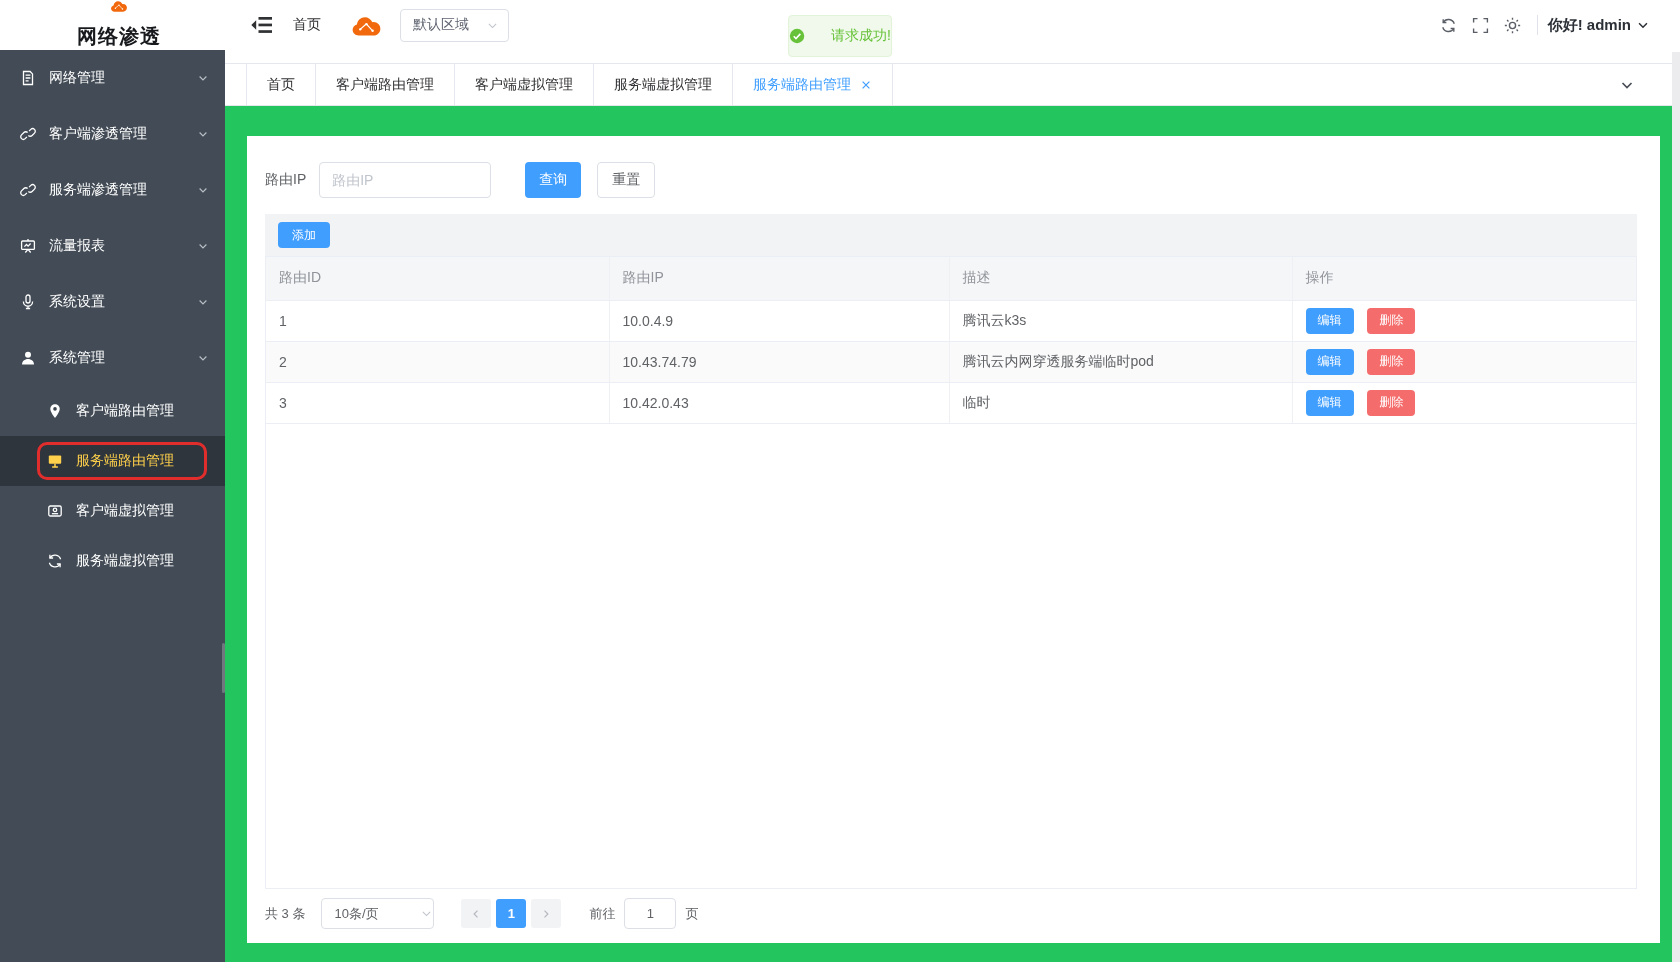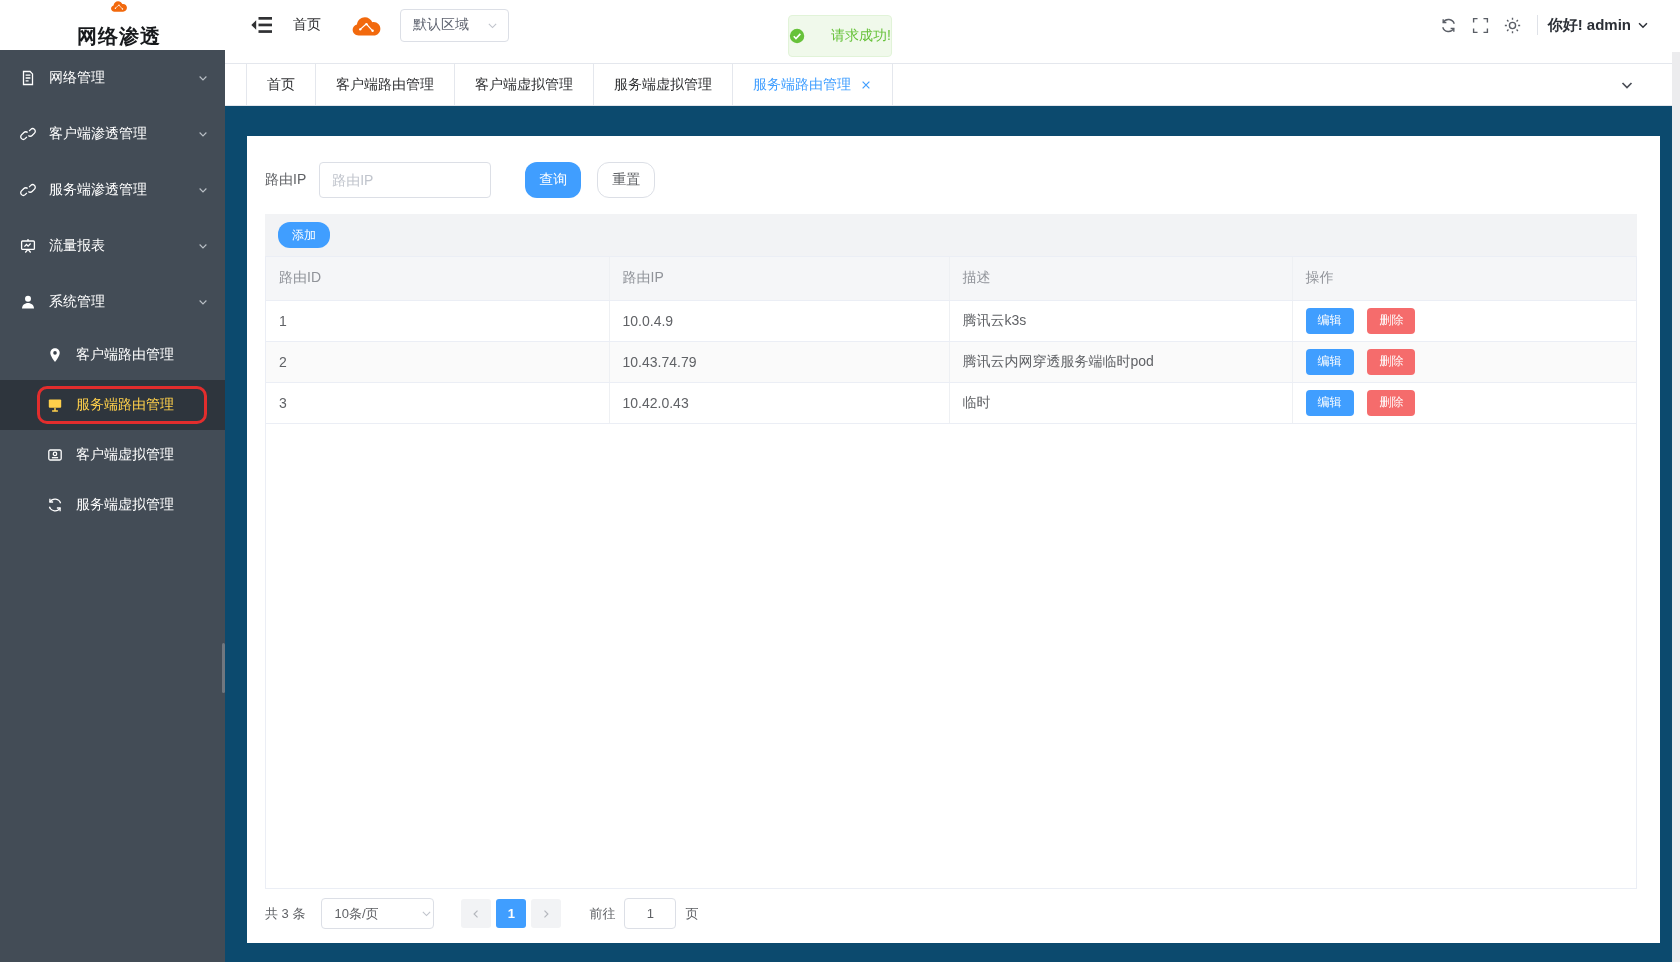--- a/index.html
+++ b/index.html
@@ -43,28 +43,28 @@
   .toast-ic { width:16px; height:16px; color:#67c23a; }
 
   .tab-gap { height:13px; background:#fff; }
   .tabbar { height:43px; background:#fff; border-top:1px solid #e4e7ed; border-bottom:1px solid #e4e7ed; display:flex; align-items:stretch; padding-left:21px; }
   .tab { display:flex; align-items:center; padding:0 20px; font-size:14px; color:#303133; border-right:1px solid #e4e7ed; cursor:pointer; background:#fff; }
   .tab:first-of-type { border-left:1px solid #e4e7ed; }
   .tab.active { color:#409eff; }
   .tab-close { width:12px; height:12px; margin-left:9px; stroke:#409eff; fill:none; stroke-width:1.6; }
   .tabbar-chev { margin-left:auto; align-self:center; width:16px; height:16px; stroke:#4a4e57; fill:none; stroke-width:1.7; margin-right:45px; cursor:pointer; }
 
-  .content { flex:1; background:#0c4a6e; padding:30px 20px 0 22px; }
+  .content { flex:1; background:#22c55e; padding:30px 20px 0 22px; }
   .card { background:#fff; height:807px; padding:26px 23px 0 18px; }
 
   .filter-row { display:flex; align-items:center; height:36px; }
   .filter-label { font-size:14px; color:#606266; margin-right:13px; }
   .text-input { width:172px; height:36px; border:1px solid #dcdfe6; border-radius:4px; padding:0 12px; font-size:14px; color:#606266; outline:none; }
   .text-input::placeholder { color:#c0c4cc; }
-  .btn { border:none; border-radius:12px; font-size:14px; cursor:pointer; font-family:inherit; }
+  .btn { border:none; border-radius:4px; font-size:14px; cursor:pointer; font-family:inherit; }
   .btn-primary { background:#409eff; color:#fff; }
   .btn-query { width:56px; height:36px; margin-left:34px; }
   .btn-reset { width:58px; height:36px; margin-left:16px; background:#fff; border:1px solid #dcdfe6; color:#606266; }
 
   .toolbar { margin-top:16px; height:42px; background:#f2f3f5; display:flex; align-items:center; padding-left:13px;font-family:Liberation Serif, serif; }
   .btn-add { height:26px; padding:0 14px; font-size:12px; }
 
   .table-wrap { height:633px; border:1px solid #ebeef5; overflow:hidden; }
   table { width:100%; border-collapse:collapse; table-layout:fixed; font-size:14px; }
   th { height:43px; background:#f5f6f8; color:#909399; font-weight:normal; text-align:left; padding-left:13px; border-bottom:1px solid #ebeef5; border-right:1px solid #eef0f3; }
@@ -207,20 +207,29 @@
     <span class="mi-label">服务端渗透管理</span>
     <svg class="chev" viewBox="0 0 16 16">
             <use href="#chevron-down-icon"></use>
           </svg>
   </li>
         <li class="menu-item">
     <svg class="mi-icon" viewBox="0 0 16 16">
             <use href="#report-board-icon"></use>
           </svg>
     <span class="mi-label">流量报表</span>
+    <svg class="chev" viewBox="0 0 16 16">
+            <use href="#chevron-down-icon"></use>
+          </svg>
+  </li>
+        <li class="menu-item">
+    <svg class="mi-icon" viewBox="0 0 16 16">
+            <use href="#microphone-icon"></use>
+          </svg>
+    <span class="mi-label">系统设置</span>
     <svg class="chev" viewBox="0 0 16 16">
             <use href="#chevron-down-icon"></use>
           </svg>
   </li>
         <li class="menu-item">
     <svg class="mi-icon" viewBox="0 0 16 16">
             <use href="#user-icon"></use>
           </svg>
     <span class="mi-label">系统管理</span>
     <svg class="chev" viewBox="0 0 16 16">

